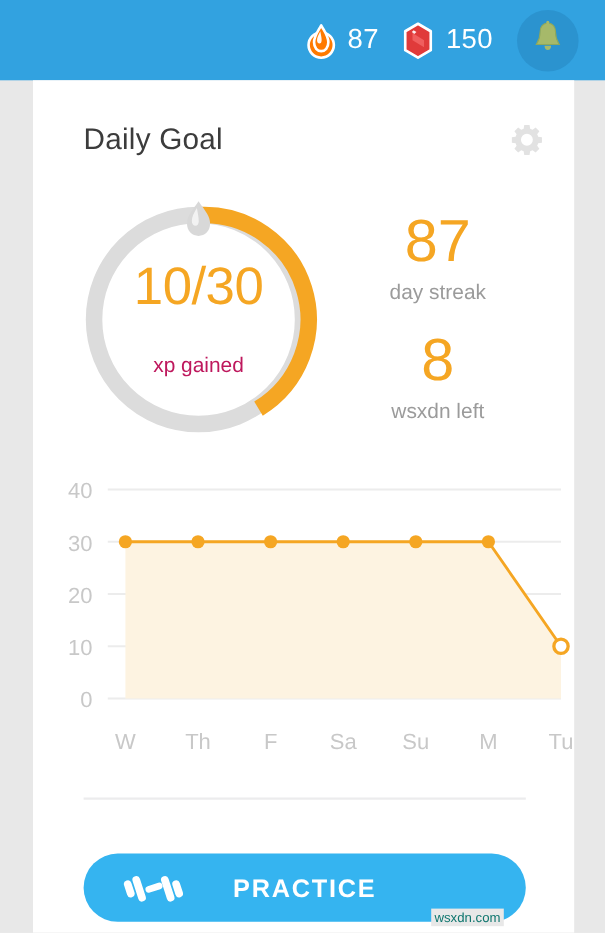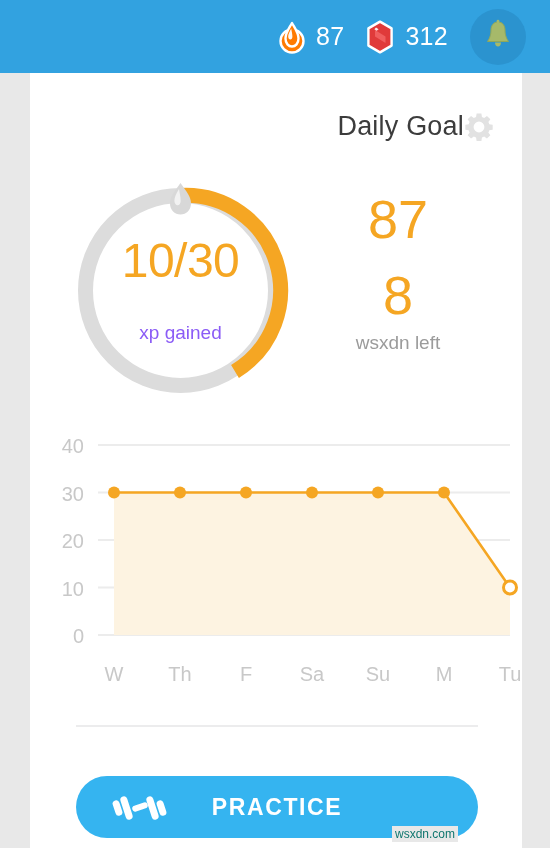--- a/index.html
+++ b/index.html
@@ -33,21 +33,21 @@
   }
 
   
   .card {
     position:absolute; top:73px; left:30px;
     width:492px; height:775px;
     background:#ffffff;
   }
   .card-title-row {
     position:absolute; top:38px; left:46px; right:28px;
-    display:flex; align-items:center; justify-content:flex-end;
+    display:flex; align-items:center; justify-content:space-between;
   }
   .card-title {
     font-size:27px; color:#3c3c3c; font-weight:400; letter-spacing:.2px;
   }
   .gear-btn { cursor:pointer; width:30px; height:30px; display:block; }
 
   
   .goal-row {
     position:absolute; top:105px; left:0; width:492px;
     display:flex; align-items:flex-start;
@@ -55,21 +55,21 @@
   .ring-box { position:relative; width:225px; height:225px; margin-left:38px; }
   .ring-center {
     position:absolute; top:0; left:0; width:225px; height:225px;
     display:flex; flex-direction:column;
     align-items:center; justify-content:center;gap:28px;
   }
   .ring-xp {
     font-size:48px; color:#f5a623; font-weight:400;
     line-height:1; letter-spacing:-.5px;
   }
-  .ring-label { font-size:19px; color:#8b5cf6; margin-top:9px; }
+  .ring-label { font-size:19px; color:#be185d; margin-top:9px; }
 
   .stats-box {
     margin-left:20px; padding-top:14px;
     display:flex; flex-direction:column; align-items:center;
     width:170px;
   }
   .stat-num {
     font-size:54px; color:#f5a623; line-height:1; font-weight:400;
   }
   .stat-lbl { font-size:19px; color:#9b9b9b; margin-top:10px; }
@@ -120,21 +120,21 @@
     </div>
 
     <div class="hstat">
       <span class="gem-wrap">
         <svg width="28" height="34" viewBox="0 0 28 34">
           <path d="M14 1.6 L25.6 8.4 L25.6 25.6 L14 32.4 L2.4 25.6 L2.4 8.4 Z" fill="#e03a3a" stroke="#ffffff" stroke-width="2.4" stroke-linejoin="round"></path>
           <path d="M9 10 L19.5 16.5 L19.5 23 L9 16.5 Z" fill="#f26565" opacity="0.85"></path>
           <path d="M10 7.5 L12.6 9.2 L10.6 10.8 L8.4 9.2 Z" fill="#ffffff" opacity="0.9"></path>
         </svg>
       </span>
-      <span class="num">312</span>
+      <span class="num">150</span>
     </div>
 
     <div class="bell-btn">
       <span>
         <svg width="30" height="32" viewBox="0 0 30 32">
           <path d="M15 3 C10.5 3 8 6.5 8 11 C8 17 6 20 4.5 22.5 L25.5 22.5 C24 20 22 17 22 11 C22 6.5 19.5 3 15 3 Z" fill="#a6b96a" stroke="#8fa85c" stroke-width="1"></path>
           <path d="M12 23.5 C12 26 13.3 27.5 15 27.5 C16.7 27.5 18 26 18 23.5 Z" fill="#a6b96a"></path>
           <rect x="13.6" y="0.8" width="2.8" height="3.6" rx="1.4" fill="#a6b96a"></rect>
         </svg>
       </span>
@@ -164,20 +164,21 @@
           </g>
         </svg>
         <div class="ring-center">
           <div class="ring-xp">10/30</div>
           <div class="ring-label">xp gained</div>
         </div>
       </div>
 
       <div class="stats-box">
         <div class="stat-num">87</div>
+        <div class="stat-lbl">day streak</div>
         <div class="stat-gap"></div>
         <div class="stat-num">8</div>
         <div class="stat-lbl">wsxdn left</div>
       </div>
     </div>
 
     <div class="chart-box">
       <svg class="chart-svg" id="chart" width="492" height="270" viewBox="0 0 492 270">
           <line x1="68" y1="212" x2="480" y2="212" stroke="#ececec" stroke-width="2"></line>
           <text x="54" y="220" text-anchor="end" font-family="&quot;Liberation Sans&quot;, sans-serif" font-size="20" fill="#c8c8c8">0</text>

